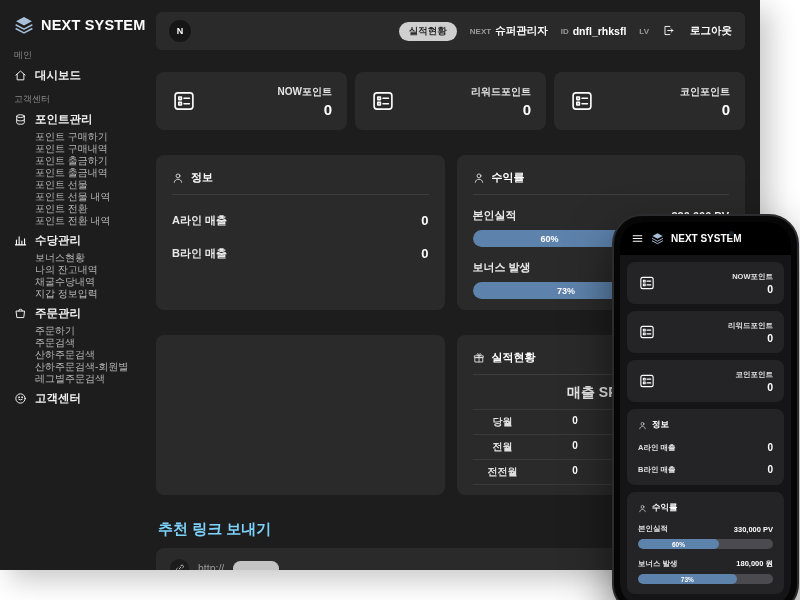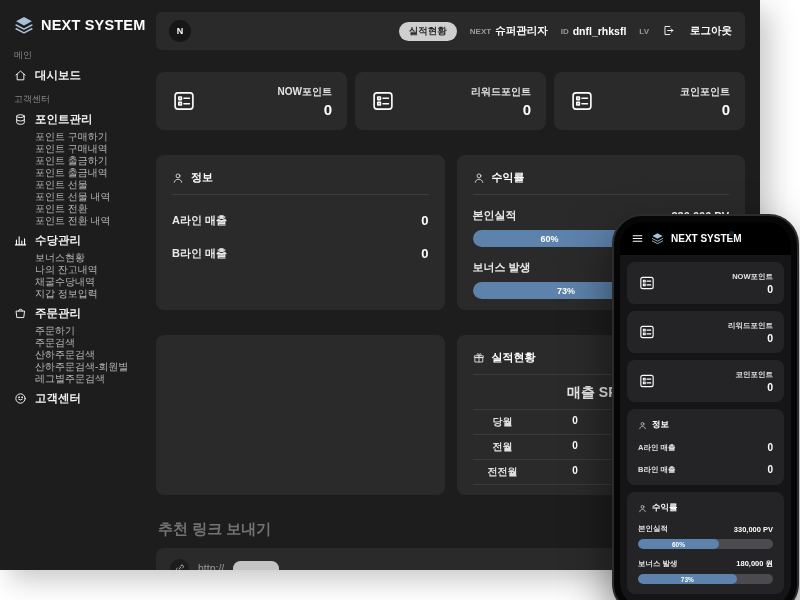--- a/index.html
+++ b/index.html
@@ -55,21 +55,21 @@
   .bar{height:17px;border-radius:8.5px;background:#4b4b4f;margin-top:7px;overflow:hidden}
   .fill{height:100%;border-radius:8.5px;background:#5d82ab;display:flex;align-items:center;justify-content:center}
   .pct{font-size:9px;font-weight:700;color:#fff}
   .pkg-head{display:grid;grid-template-columns:1.1fr 1.5fr .8fr .8fr;padding:10px 0 8px;border-bottom:1px solid #3a3a3b}
   .pkg-head .col{font-size:10px;font-weight:700;color:#e8e8e8;text-align:center}
   .perf-head{display:grid;grid-template-columns:60px 85px 1fr;padding:9px 0 7px;border-bottom:1px solid #3a3a3b}
   .perf-head span{font-size:14px;font-weight:700;color:#e8e8e8;text-align:right}
   .perf-row{display:grid;grid-template-columns:60px 85px 1fr;padding:5px 0;border-bottom:1px solid #3a3a3b}
   .plab{font-size:10px;font-weight:700;color:#dedede;text-align:center}
   .pval{font-size:10px;font-weight:700;color:#fff;text-align:center}
-  .ref-title{font-size:15px;font-weight:700;color:#737373;margin:2px 0 9px 2px}
+  .ref-title{font-size:15px;font-weight:700;color:#7dd3fc;margin:2px 0 9px 2px}
   .link-card{background:#2a2a2b;border-radius:8px;height:40px;display:flex;align-items:center;gap:9px;padding:0 14px}
   .link-circle{width:19px;height:19px;border-radius:50%;background:#1c1c1d;color:#c8c8c8;display:flex;align-items:center;justify-content:center}
   .link-circle .ic{width:10px;height:10px;color:#c8c8c8}
   .link-text{font-size:10.5px;color:#9c9c9c;white-space:nowrap}
   .pill-btn{min-width:46px;height:15px;border-radius:8px;background:#c4c4c4;border:none;font-size:8px;color:#333;cursor:pointer}
   
   .phone{position:absolute;left:612px;top:214px;width:187px;height:400px;background:#060607;border-radius:30px;border:2px solid #2c2c2e;box-shadow:0 22px 46px rgba(0,0,0,.5);z-index:5}
   .screen{position:absolute;left:6px;top:6px;right:6px;bottom:6px;background:#151517;border-radius:23px;overflow:hidden}
   .p-top{position:relative;height:33px;background:#000;display:flex;align-items:center;gap:7px;padding:0 11px}
   .p-top .ic-menu{width:13px;height:13px;cursor:pointer}

